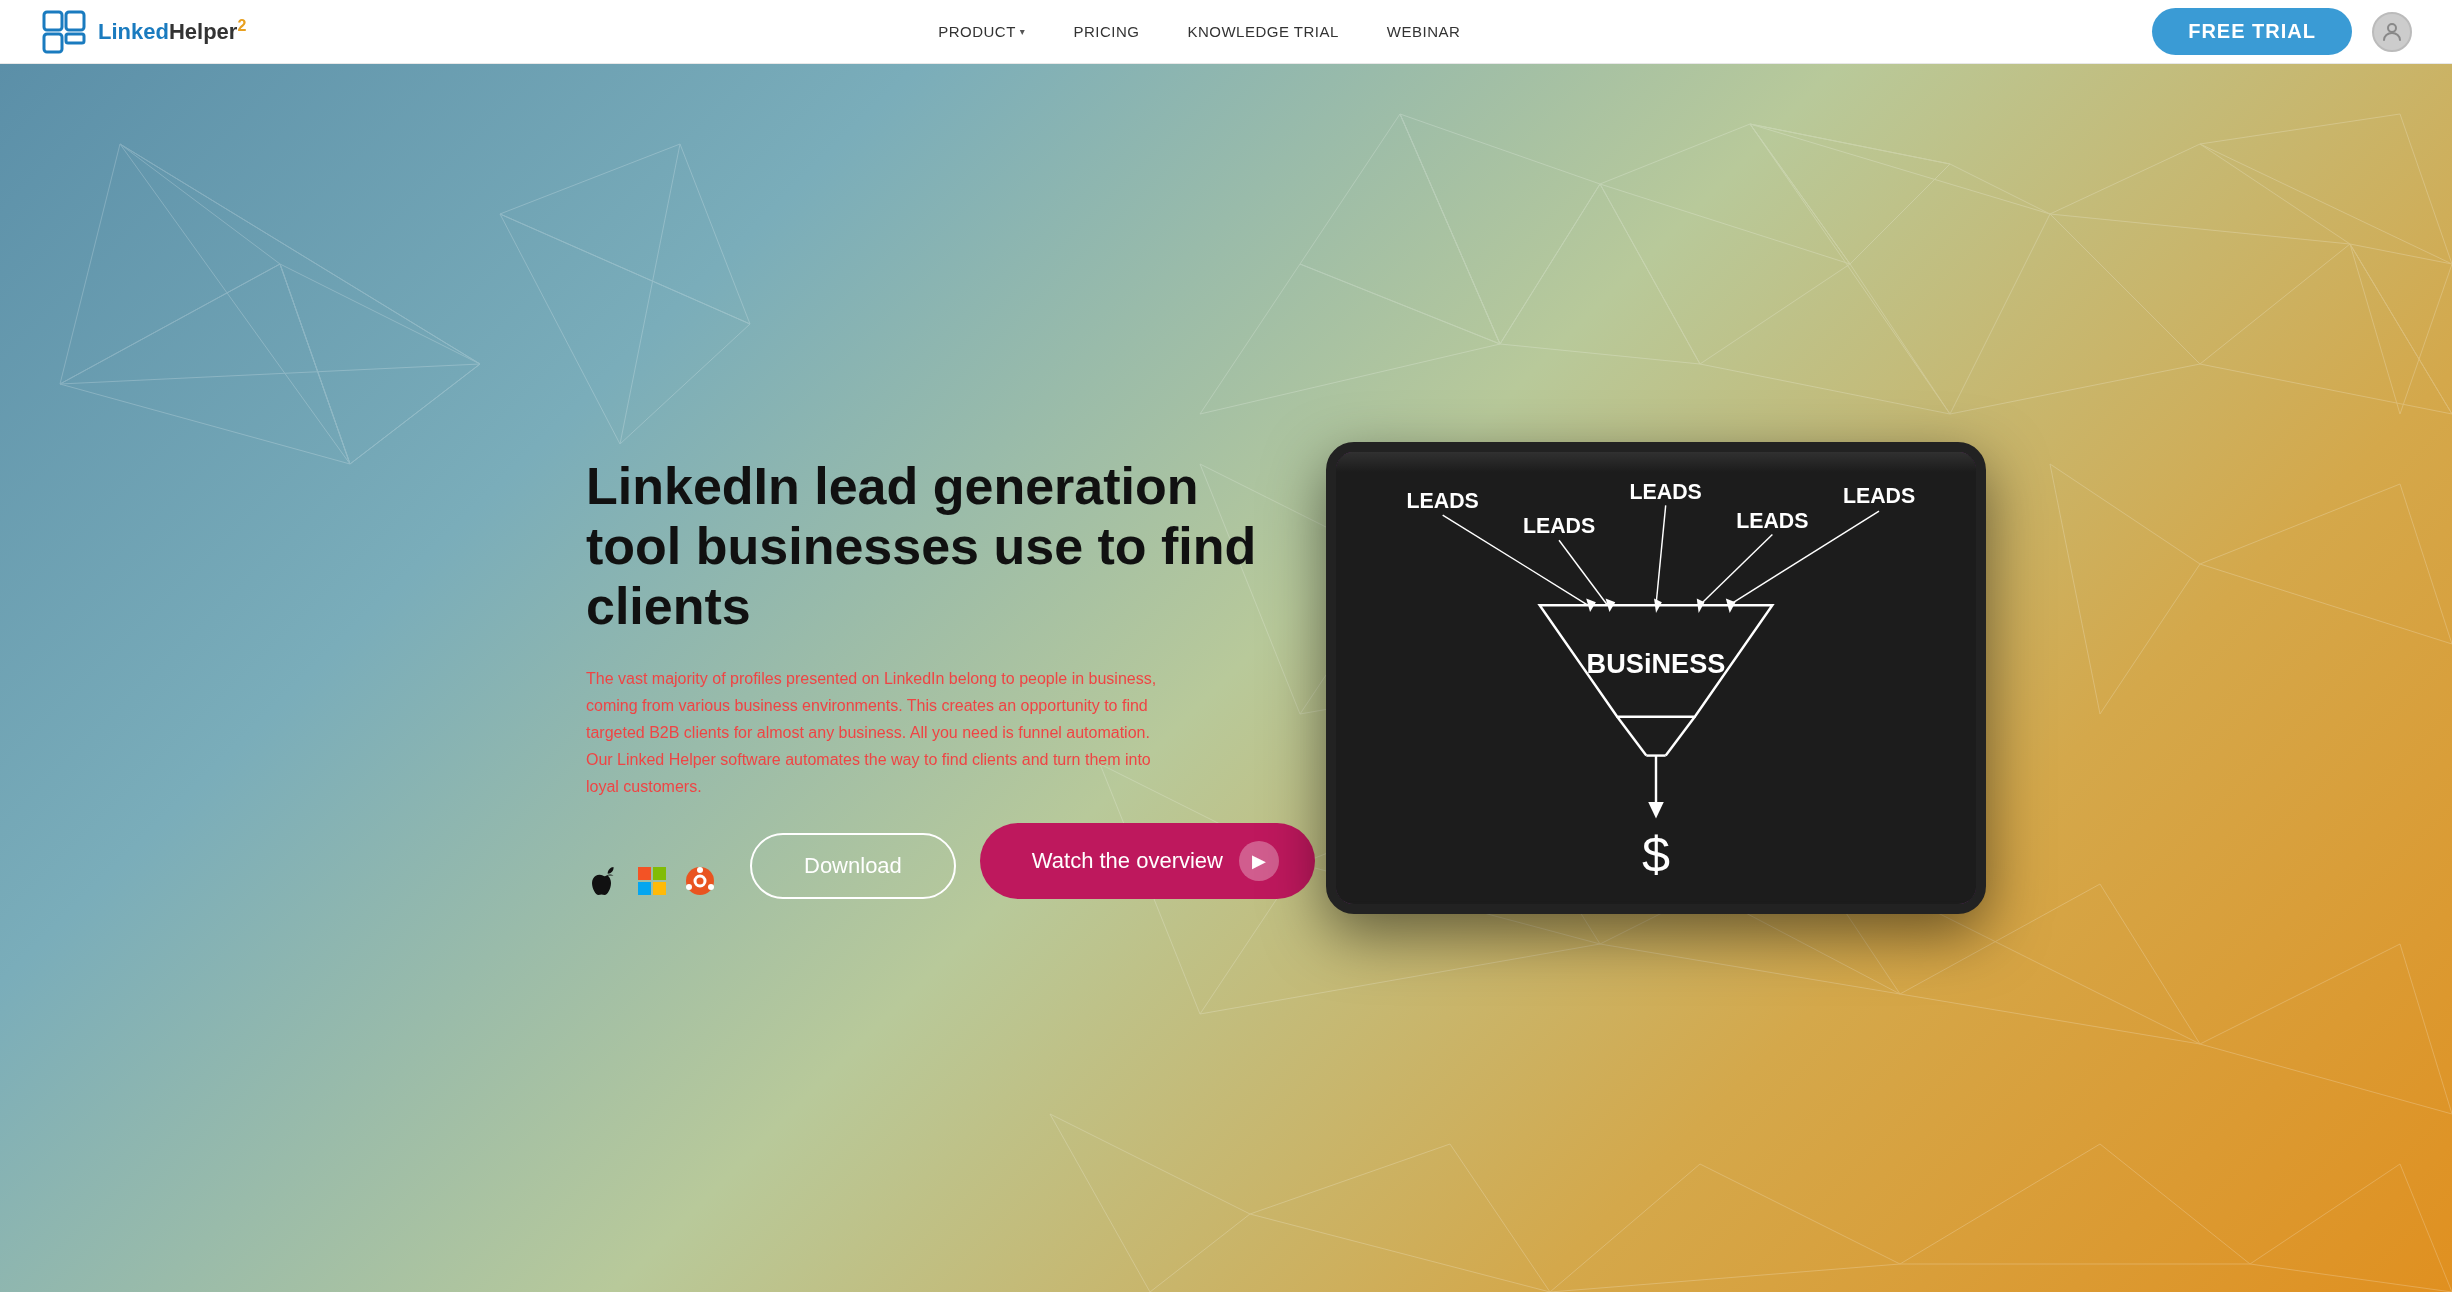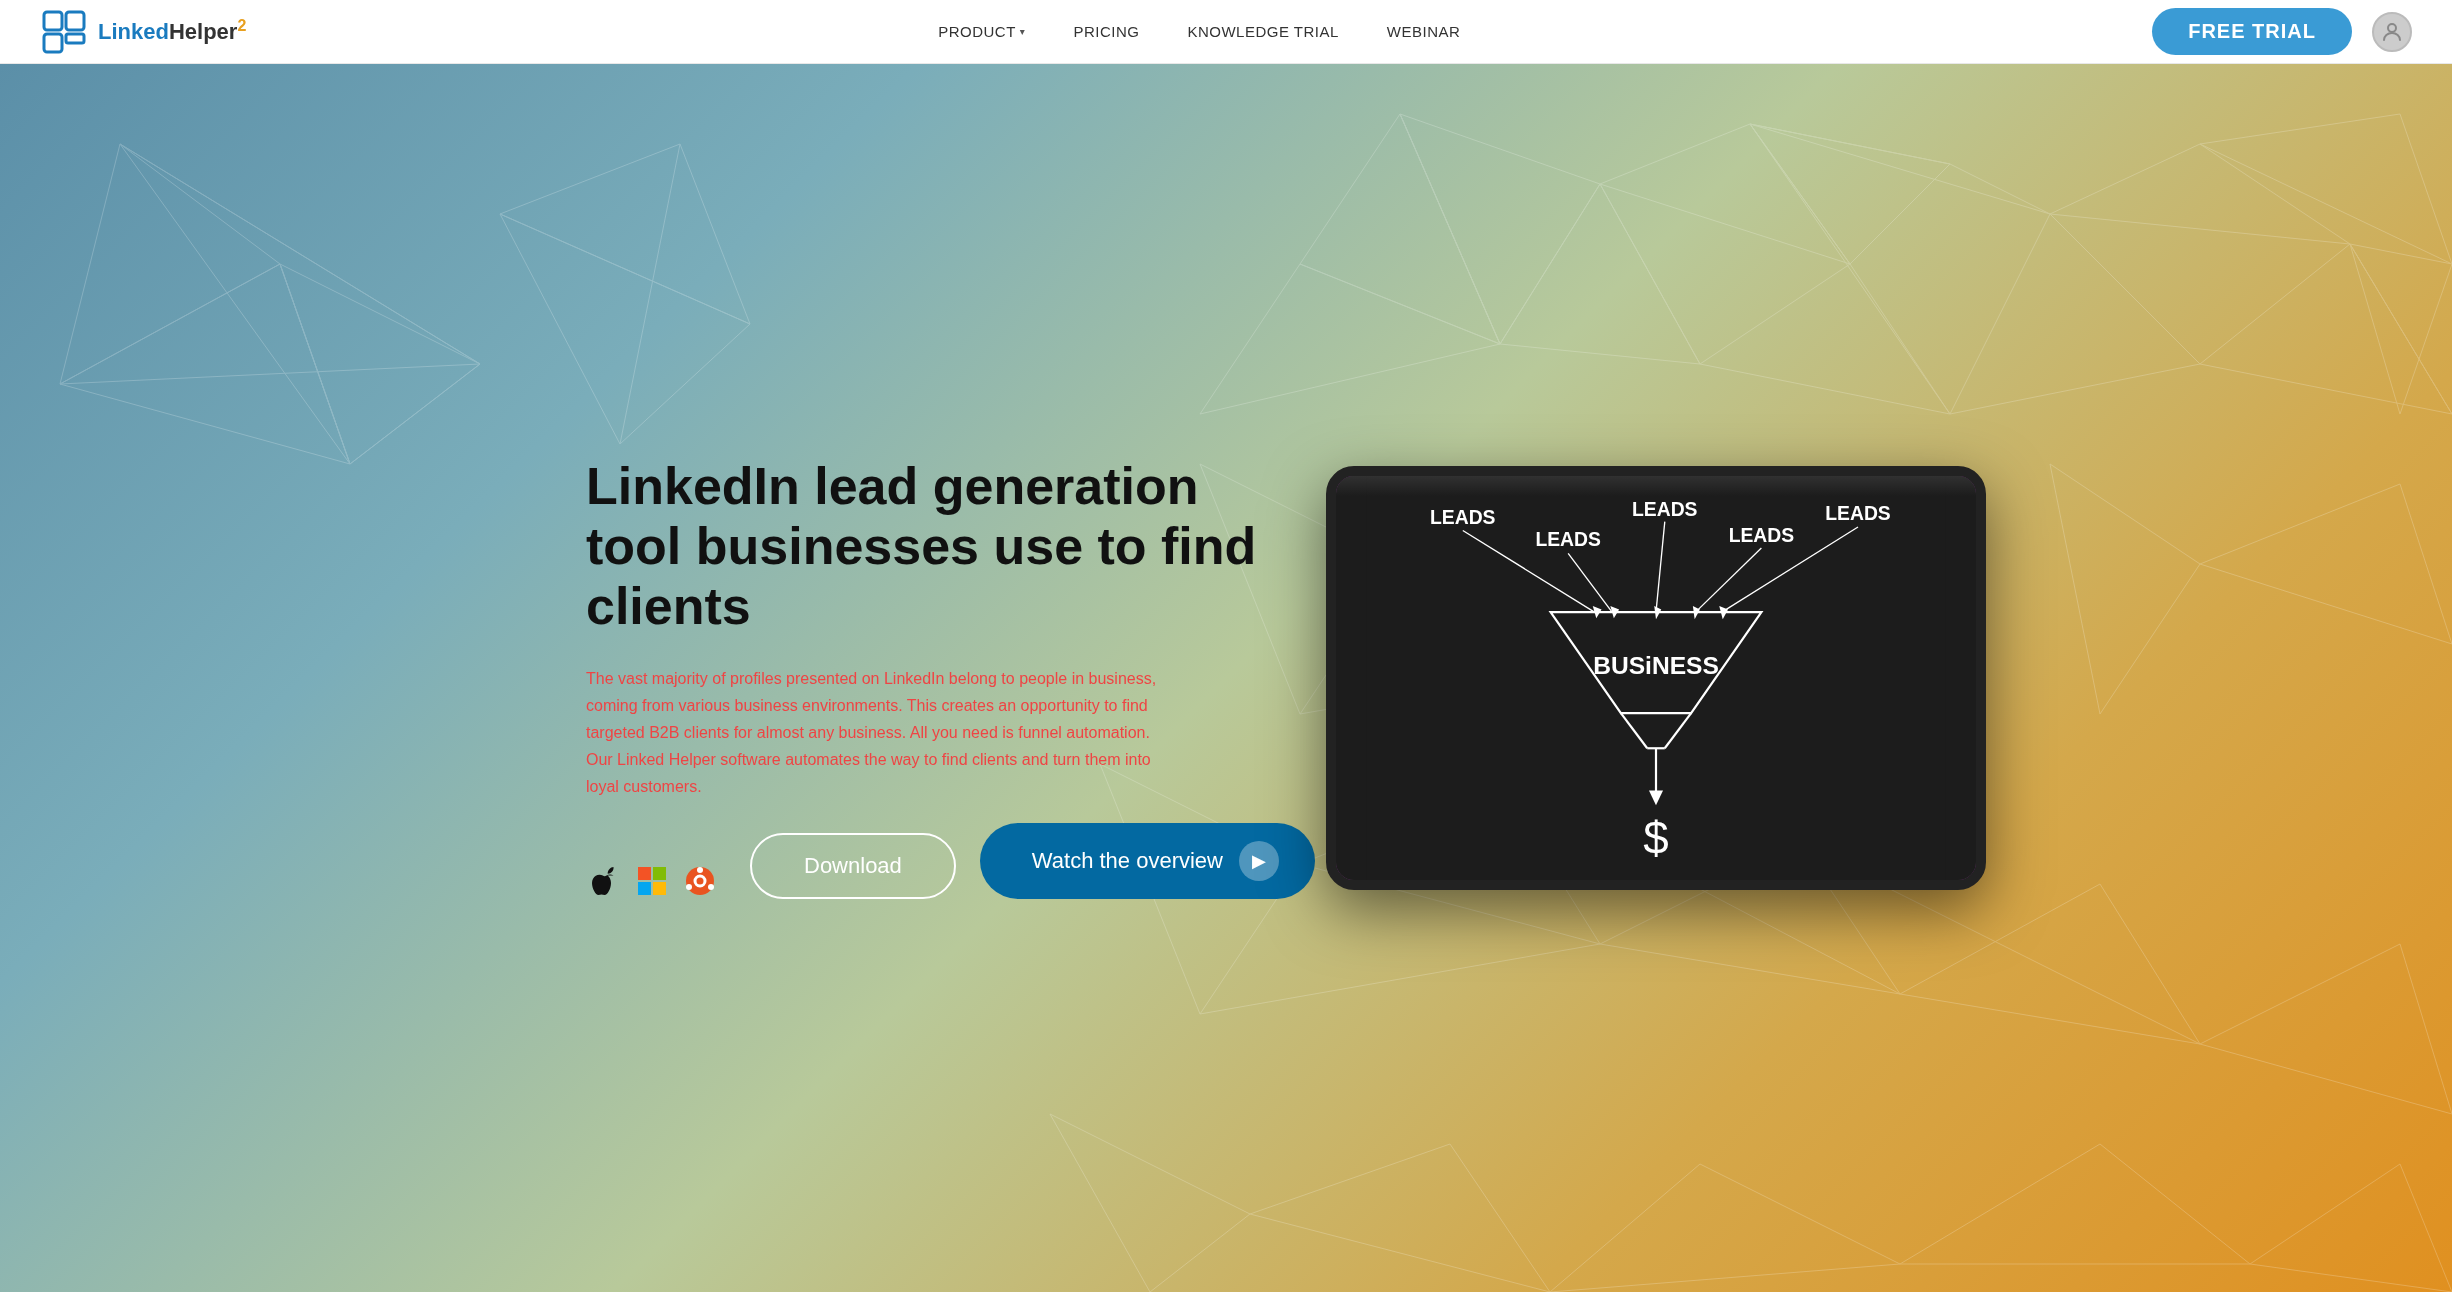--- a/index.html
+++ b/index.html
@@ -163,21 +163,21 @@
       color: #fff;
       border: 2.5px solid #fff;
       border-radius: 40px;
       padding: 18px 52px;
       font-size: 22px;
       font-weight: 400;
       cursor: pointer;
       white-space: nowrap;
     }
     .overview-btn {
-      background: #0369a1;
+      background: #be185d;
       color: #fff;
       border: none;
       border-radius: 40px;
       padding: 18px 36px 18px 52px;
       font-size: 22px;
       font-weight: 400;
       cursor: pointer;
       display: flex;
       align-items: center;
       gap: 16px;
@@ -197,21 +197,21 @@
     .hero-right {
       flex: 1;
       display: flex;
       align-items: center;
       justify-content: center;
     }
 
     
     .tablet-device {
       width: 660px;
-      height: 424px;
+      height: 472px;
       background: #a21caf;
       border-radius: 28px;
       border: 10px solid #222;
       box-shadow: 0 20px 60px rgba(0,0,0,0.5), inset 0 0 0 2px #444;
       position: relative;
       overflow: hidden;
     }
     .tablet-screen {
       width: 100%;
       height: 100%;

